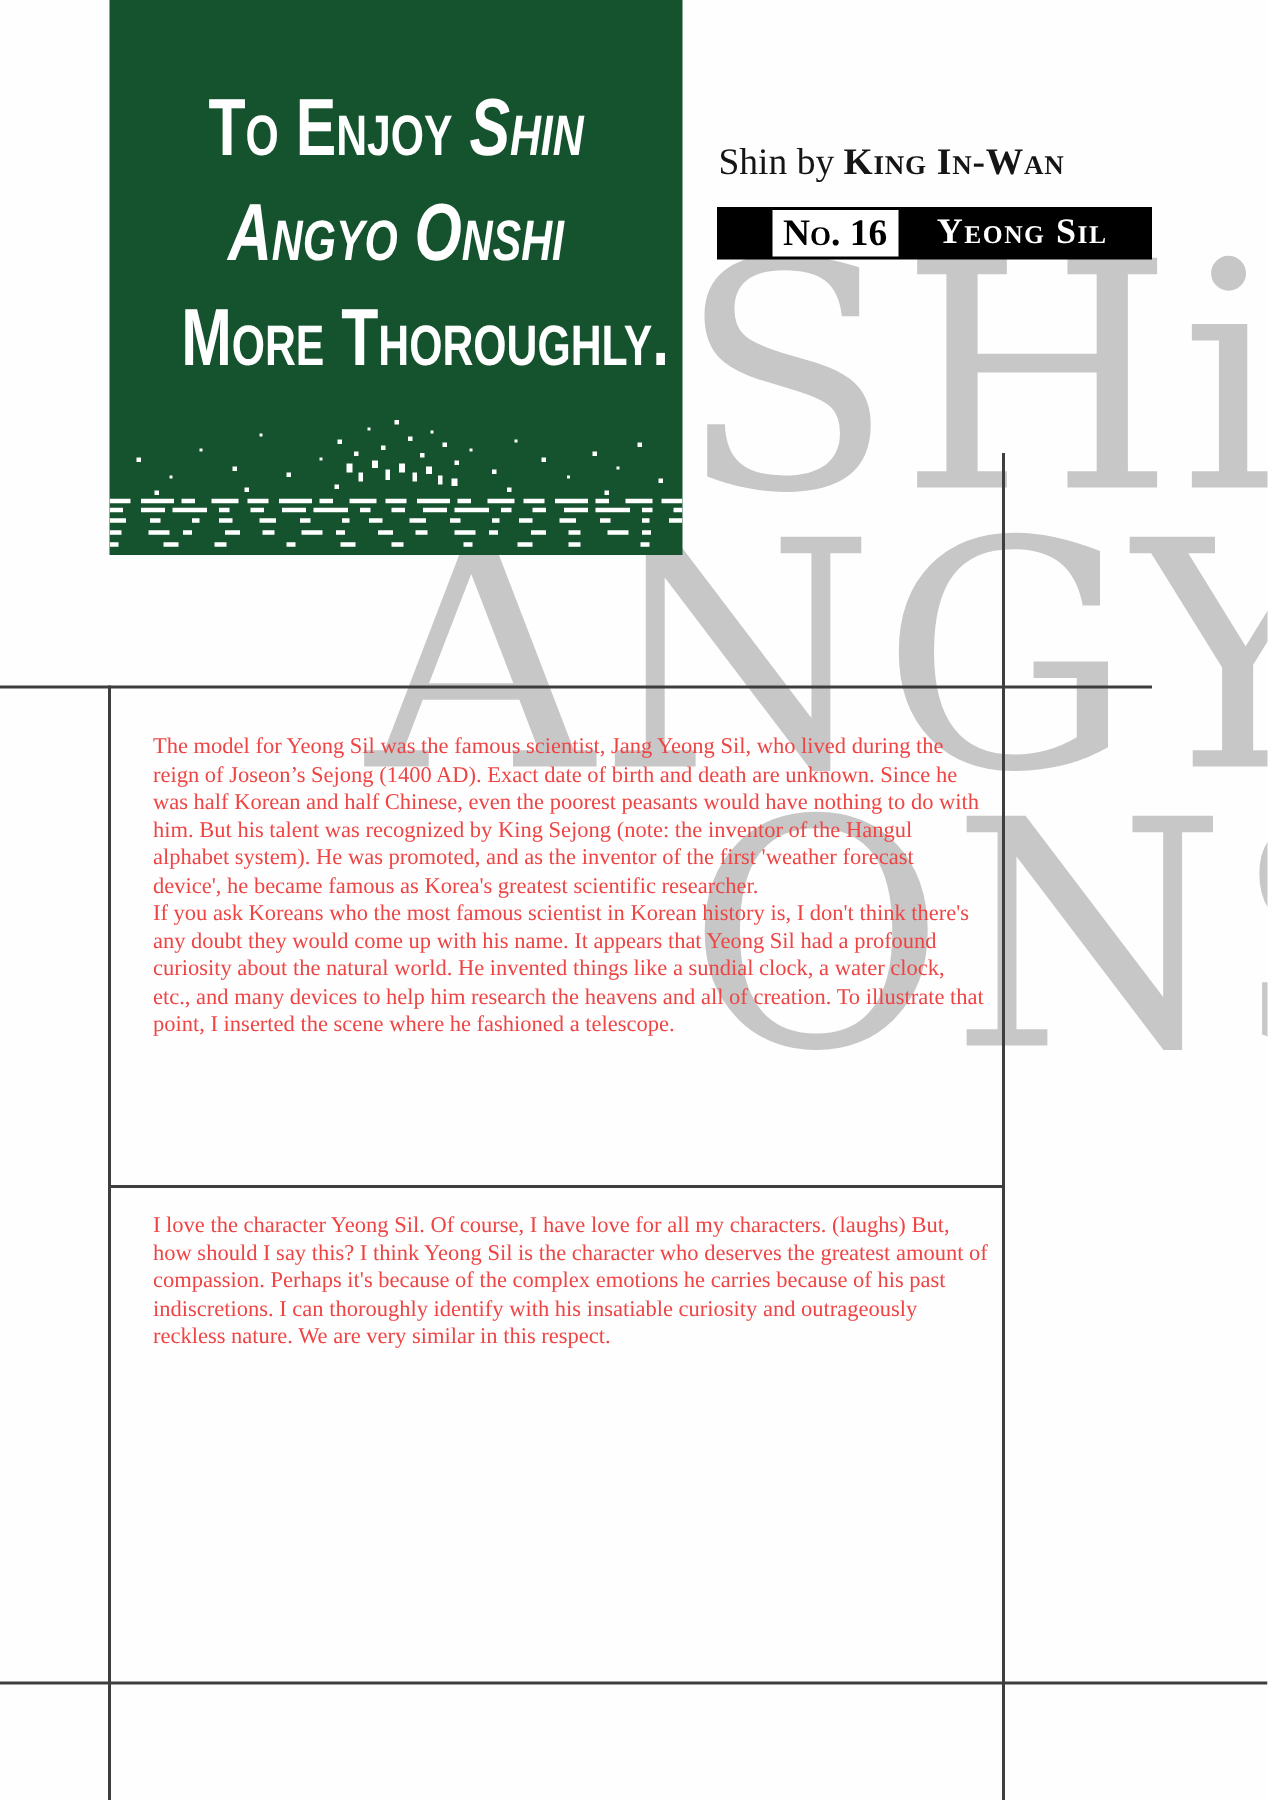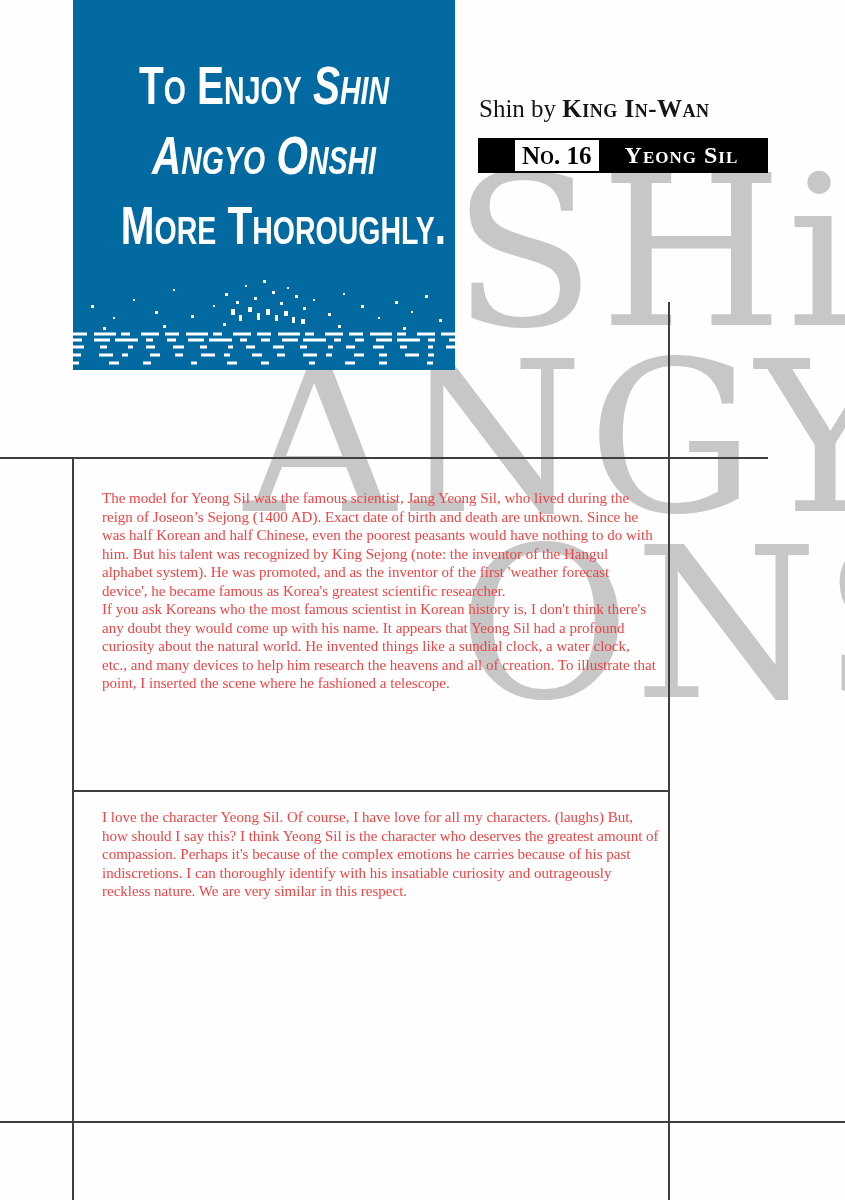--- a/index.html
+++ b/index.html
@@ -21,21 +21,21 @@
   
   .pline{position:absolute;background:#3e3e3e;z-index:1;}
   #hline-top{left:0;top:457px;width:768px;height:2px;}
   #hline-mid{left:72px;top:790px;width:598px;height:2px;}
   #hline-bottom{left:0;top:1121px;width:845px;height:2px;}
   #vline-left{left:72px;top:457px;width:2px;height:743px;}
   #vline-right{left:668px;top:302px;width:2px;height:898px;}
   
   .title-box{
     position:absolute;left:73px;top:0;width:382px;height:370px;
-    background:#0369a1;z-index:2;overflow:hidden;
+    background:#14532d;z-index:2;overflow:hidden;
   }
   .title-lines{
     position:absolute;top:50px;left:0;right:0;text-align:center;
     color:#ffffff;font-family:"Liberation Sans", sans-serif;
     font-weight:bold;font-size:54px;line-height:70px;
     font-variant:small-caps;
   }
   .title-line{transform:scaleX(0.75);transform-origin:50% 50%;white-space:nowrap;}
   .t-italic{font-style:italic;}
   .skyline{position:absolute;left:0;bottom:0;display:block;}

